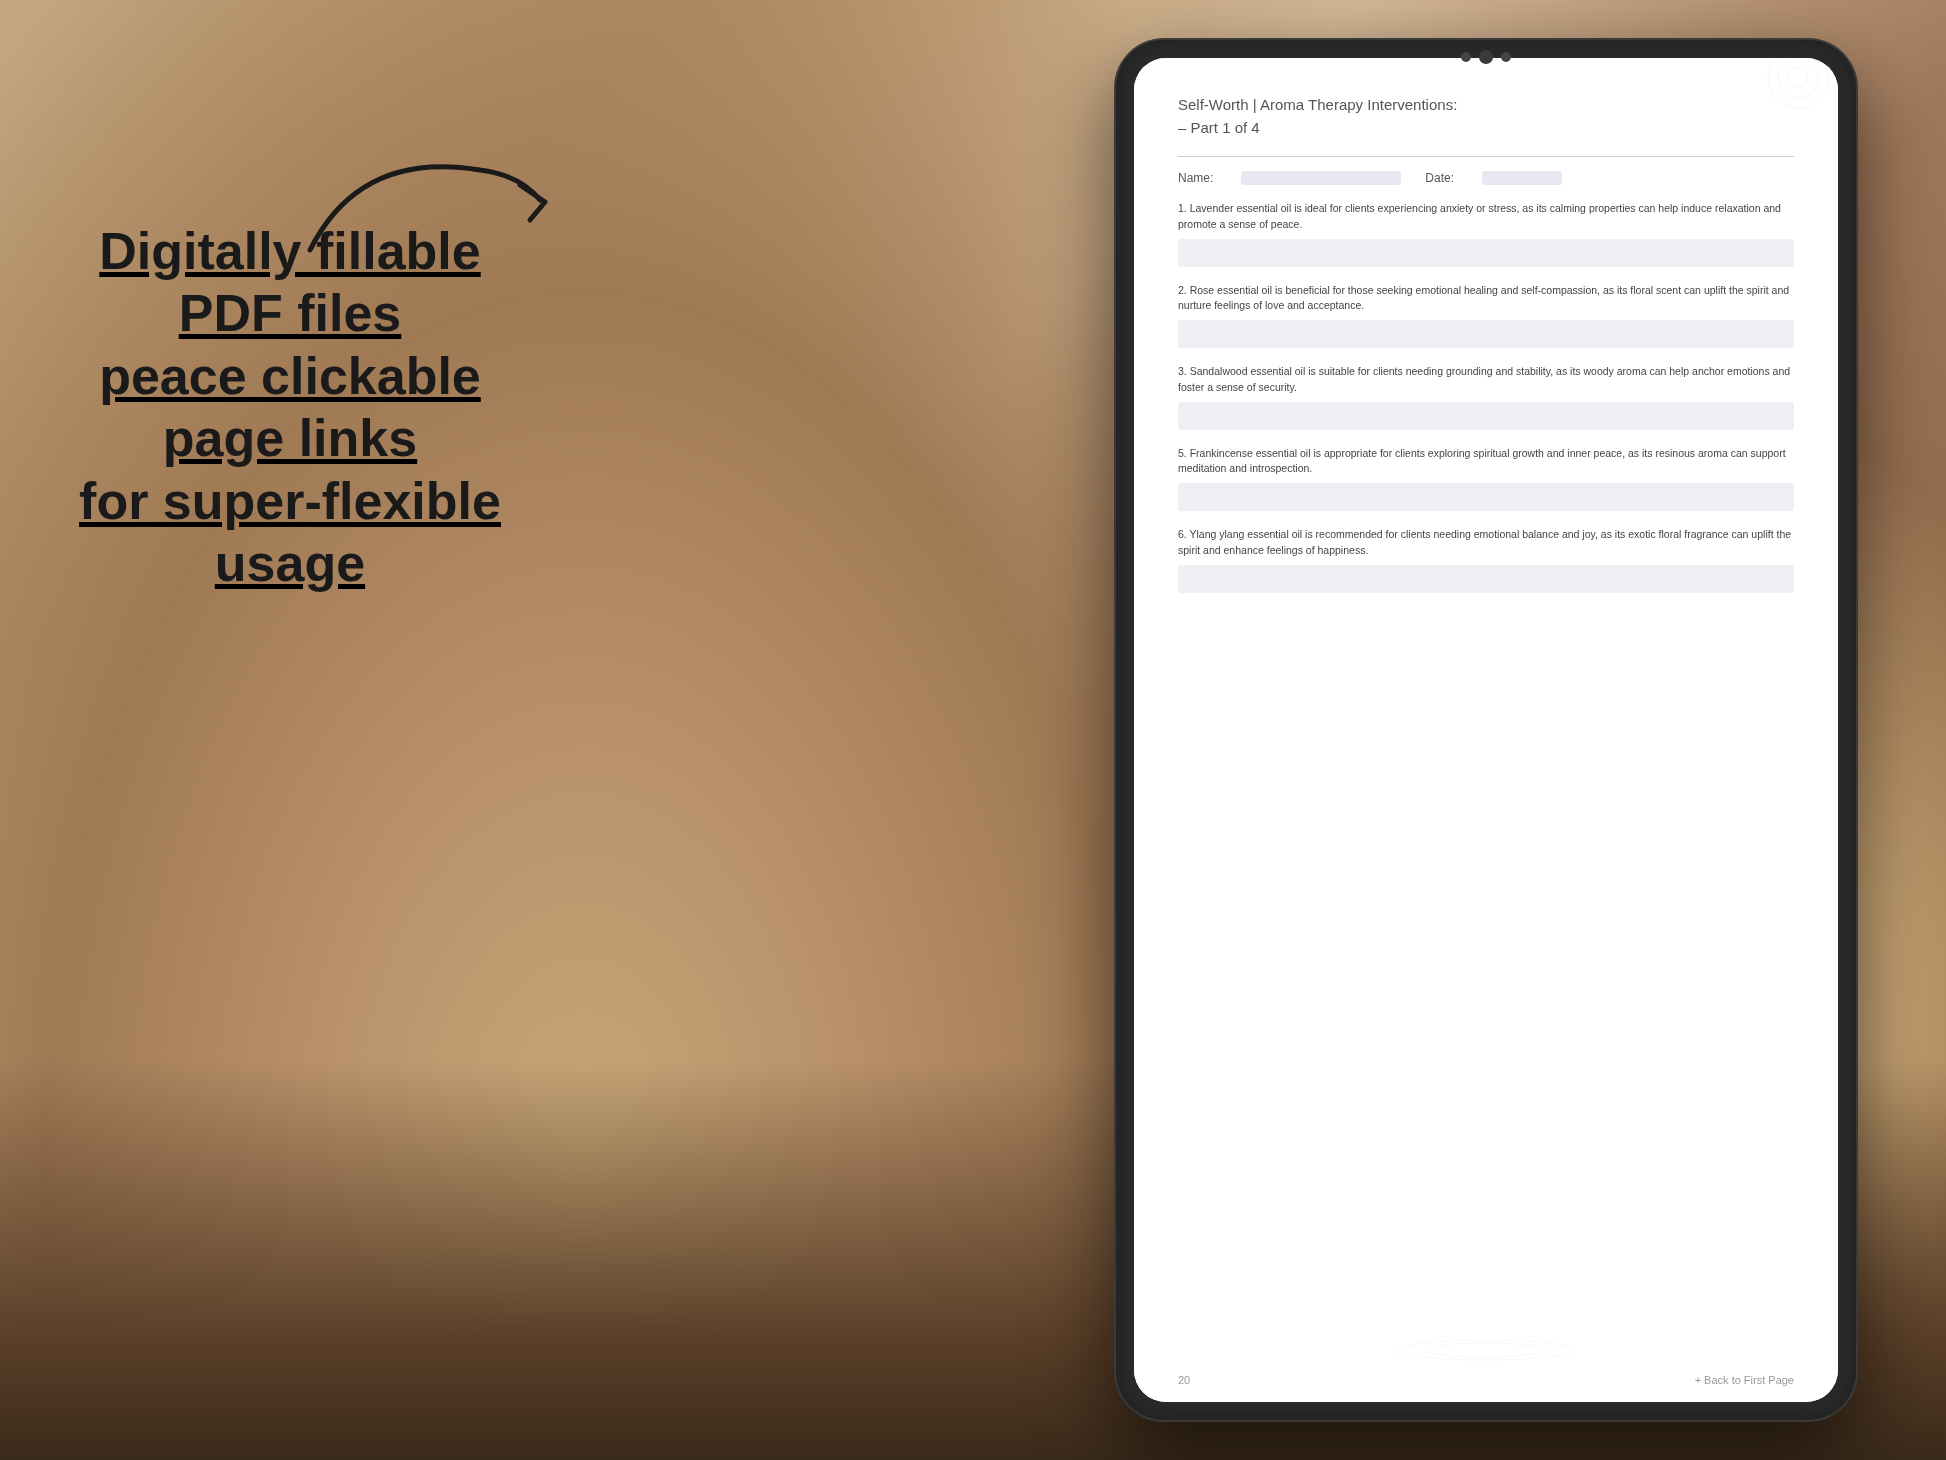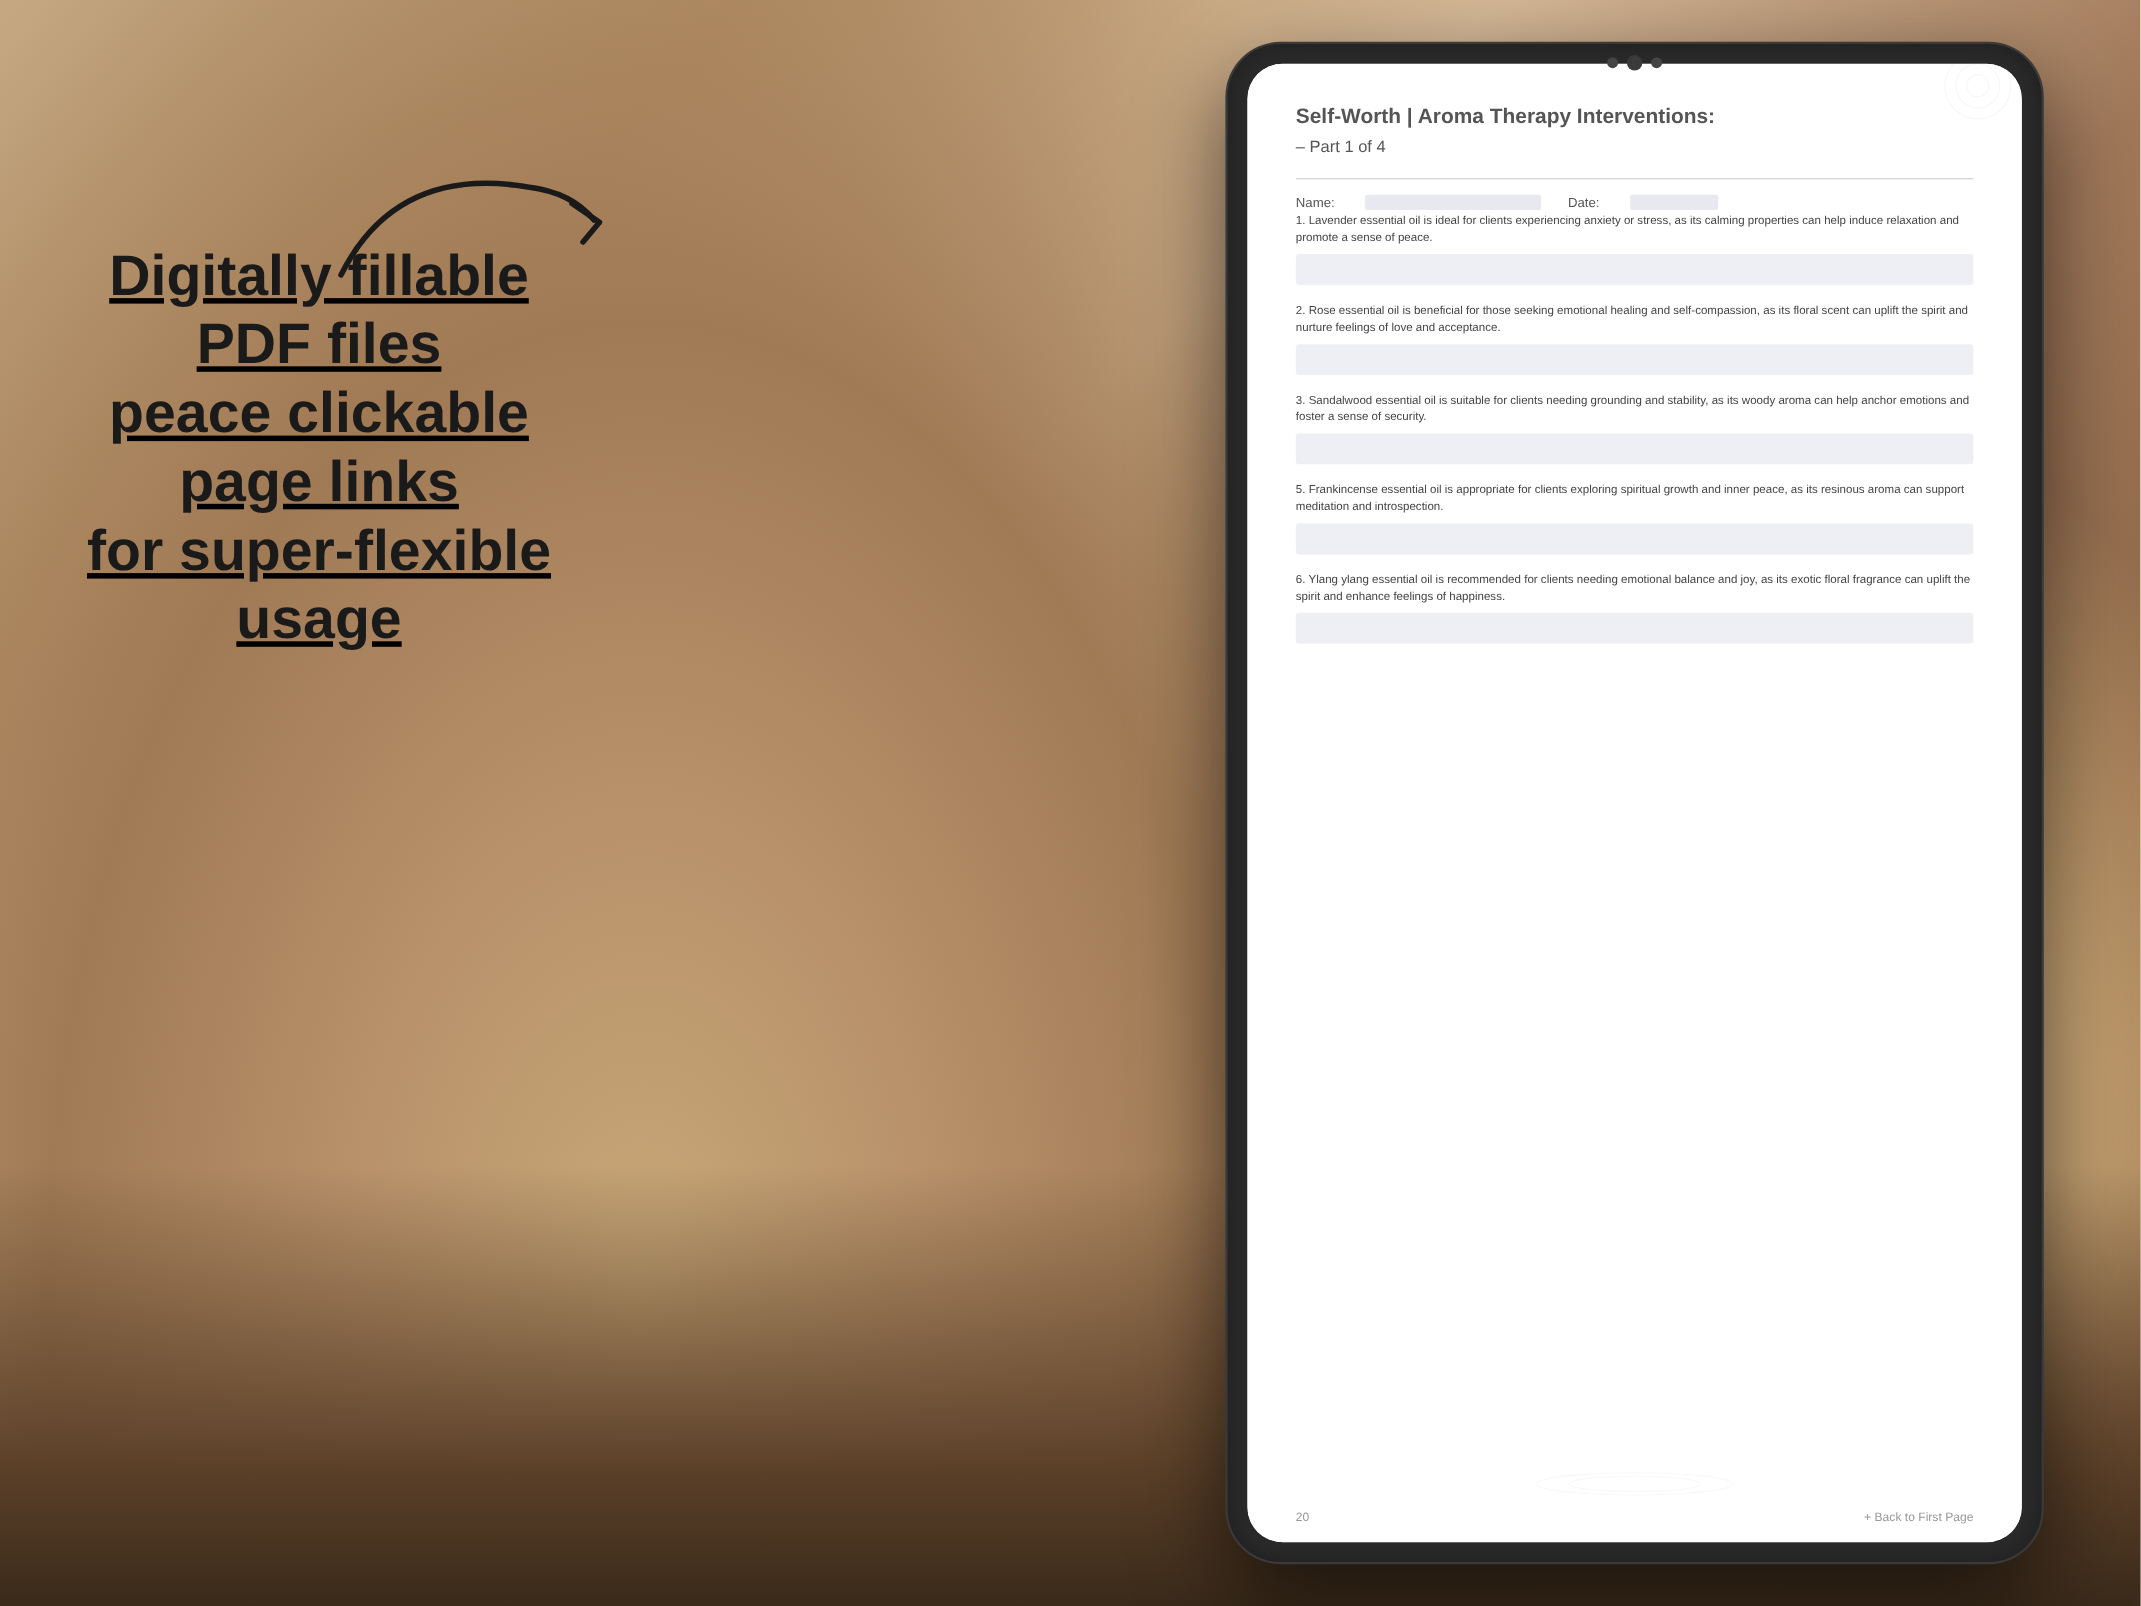--- a/index.html
+++ b/index.html
@@ -135,46 +135,46 @@
       width: 100%;
       height: 100%;
       background: white;
       padding: 36px 44px 24px 44px;
       overflow: hidden;
       position: relative;
       font-family: Arial, Helvetica, sans-serif;
     }
 
     .pdf-title {
-      font-size: 19px;
+      font-size: 15px;
       color: #555;
       font-family: Arial, Helvetica, sans-serif;
       margin-bottom: 4px;
-      font-weight: bold;
+      font-weight: normal;
       line-height: 1.4;
     }
 
     .pdf-subtitle {
       font-size: 15px;
       color: #555;
       font-family: Arial, Helvetica, sans-serif;
       margin-bottom: 20px;
       font-weight: normal;
     }
 
     .pdf-header-line {
       border-bottom: 1px solid #ccc;
       margin-bottom: 14px;
     }
 
     .pdf-name-date-row {
       display: flex;
       align-items: center;
       gap: 24px;
-      margin-bottom: 3px;
+      margin-bottom: 16px;
       font-size: 12px;
       color: #555;
     }
 
     .pdf-field-label {
       color: #555;
       font-size: 12px;
     }
 
     .pdf-field-input {

